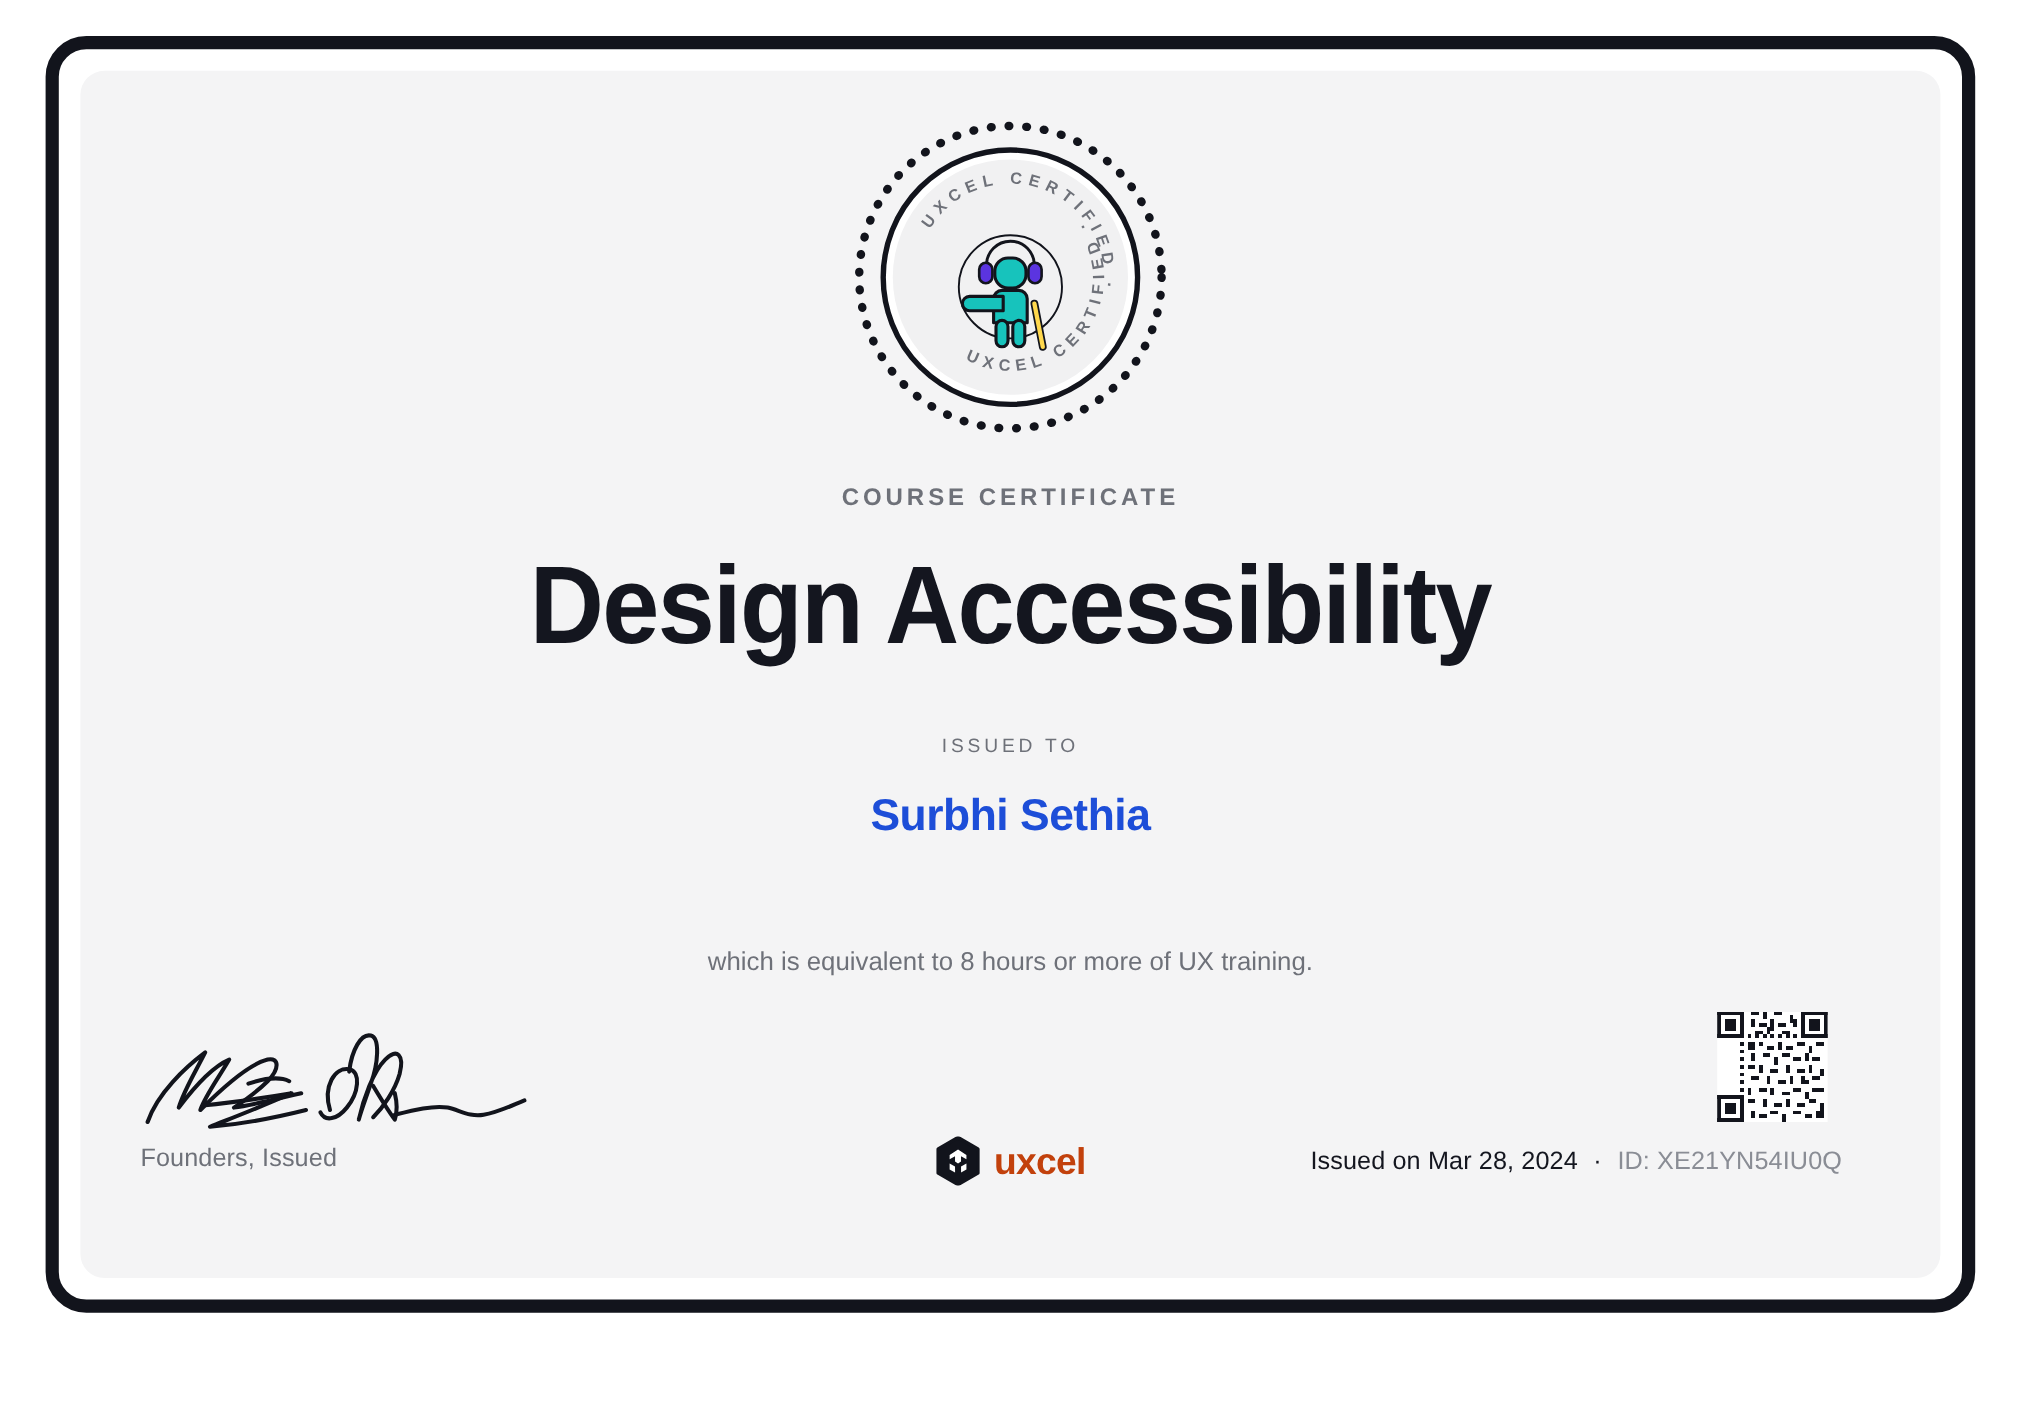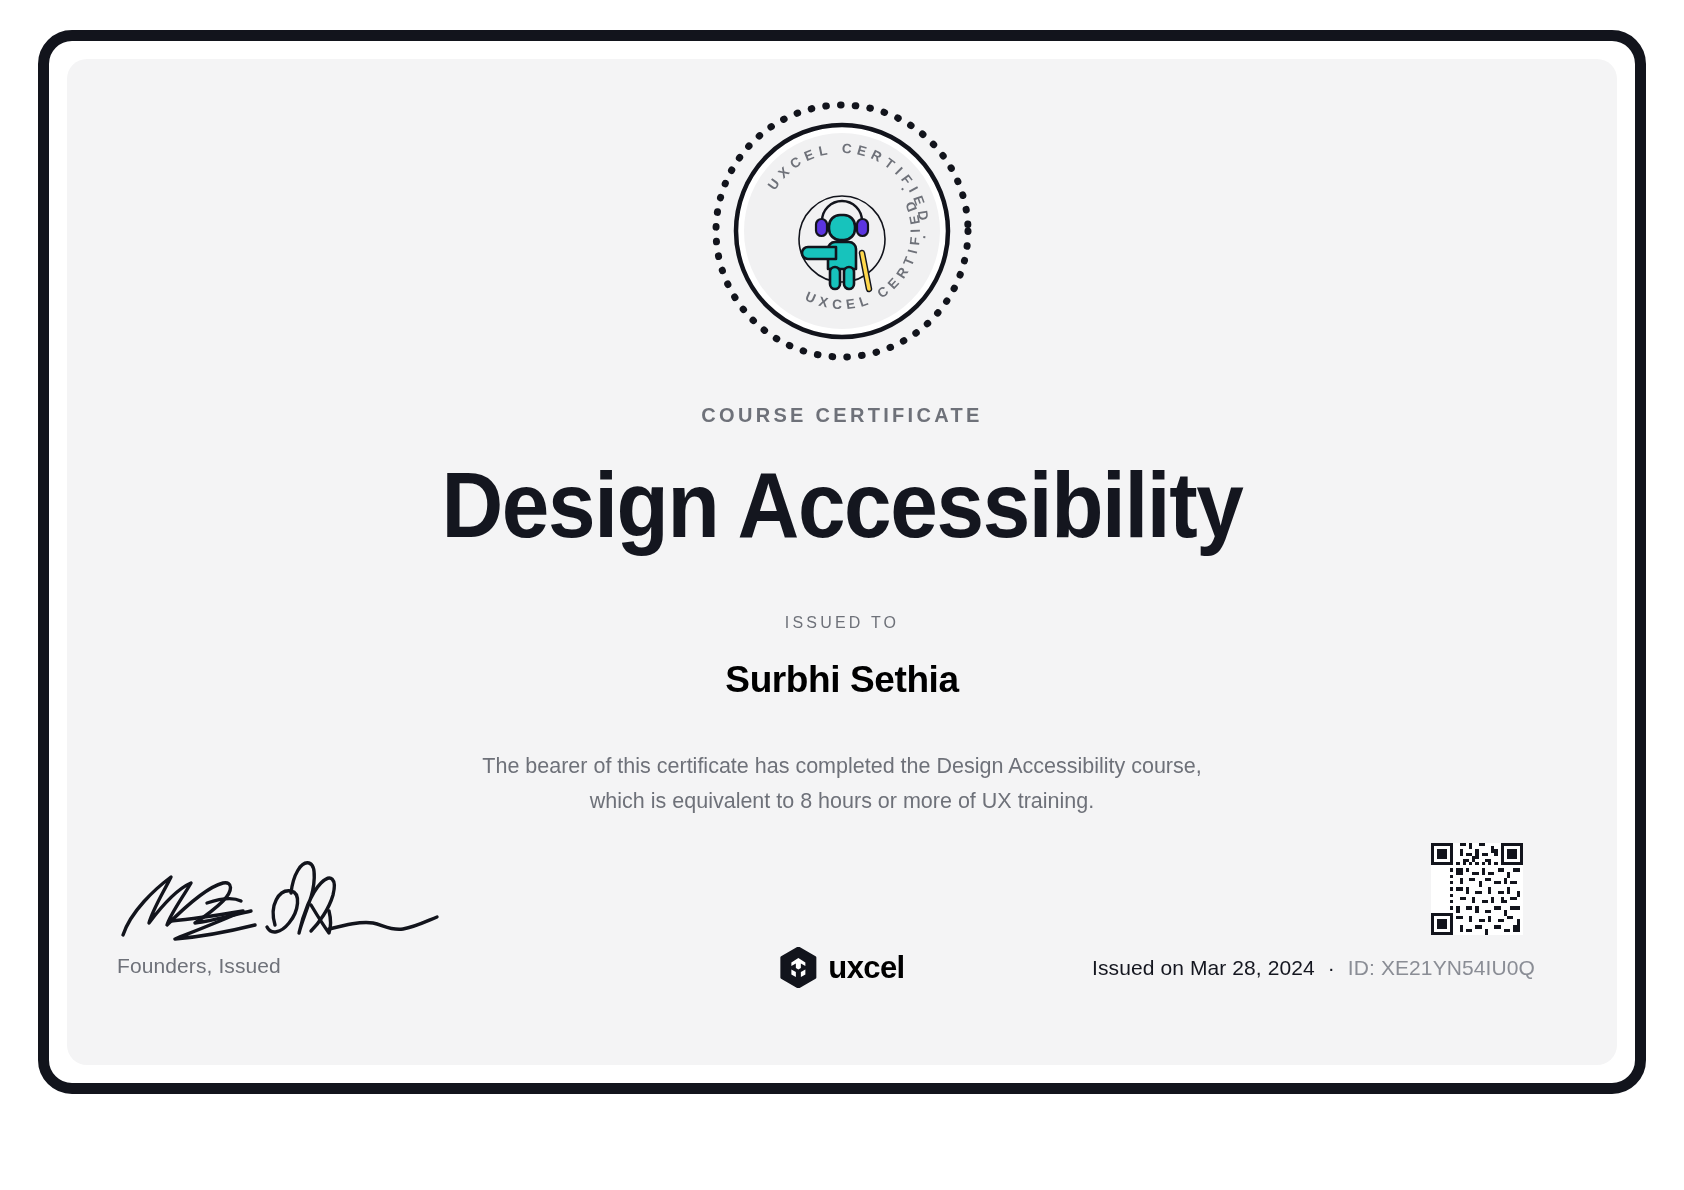--- a/index.html
+++ b/index.html
@@ -83,21 +83,21 @@
   }
 
   .recipient {
     position: absolute;
     left: 0; right: 0;
     top: 600px;
     text-align: center;
     font-size: 37px;
     font-weight: 700;
     letter-spacing: -0.4px;
-    color: #000000;
+    color: #1d4ed8;
   }
 
   .blurb {
     position: absolute;
     left: 50%;
     transform: translateX(-50%);
     top: 690px;
     width: 820px;
     text-align: center;
     font-size: 21.5px;
@@ -133,21 +133,21 @@
     top: 888px;
     display: flex;
     align-items: center;
     gap: 11px;
   }
   .brand-mark { width: 38px; height: 41px; display: block; }
   .brand-text {
     font-size: 31px;
     font-weight: 700;
     letter-spacing: -0.6px;
-    color: #000000;
+    color: #c2410c;
   }
 
   
   .qr {
     position: absolute;
     right: 94px;
     top: 784px;
     width: 92px;
     height: 92px;
   }
@@ -216,21 +216,21 @@
 
     <div class="kicker">COURSE CERTIFICATE</div>
 
     <h1 class="course-title">Design Accessibility</h1>
 
     <div class="issued-to">ISSUED TO</div>
 
     <div class="recipient">Surbhi Sethia</div>
 
     <p class="blurb">
-      <span>The bearer of this certificate has completed the Design Accessibility course,</span><br>
+      <br>
       <span>which is equivalent to 8 hours or more of UX training.</span>
     </p>
 
     <div class="signatures">
       <svg viewBox="0 0 330 95" xmlns="http://www.w3.org/2000/svg">
         <g fill="none" stroke="#12141c" stroke-width="3.4" stroke-linecap="round" stroke-linejoin="round">
 
           <g>
             <path d="M8,86 C16,62 40,40 56,28 C48,44 38,60 34,74 C46,58 62,40 76,34
                      C68,48 56,64 52,76 C70,58 92,38 108,34 C118,32 118,42 108,52

